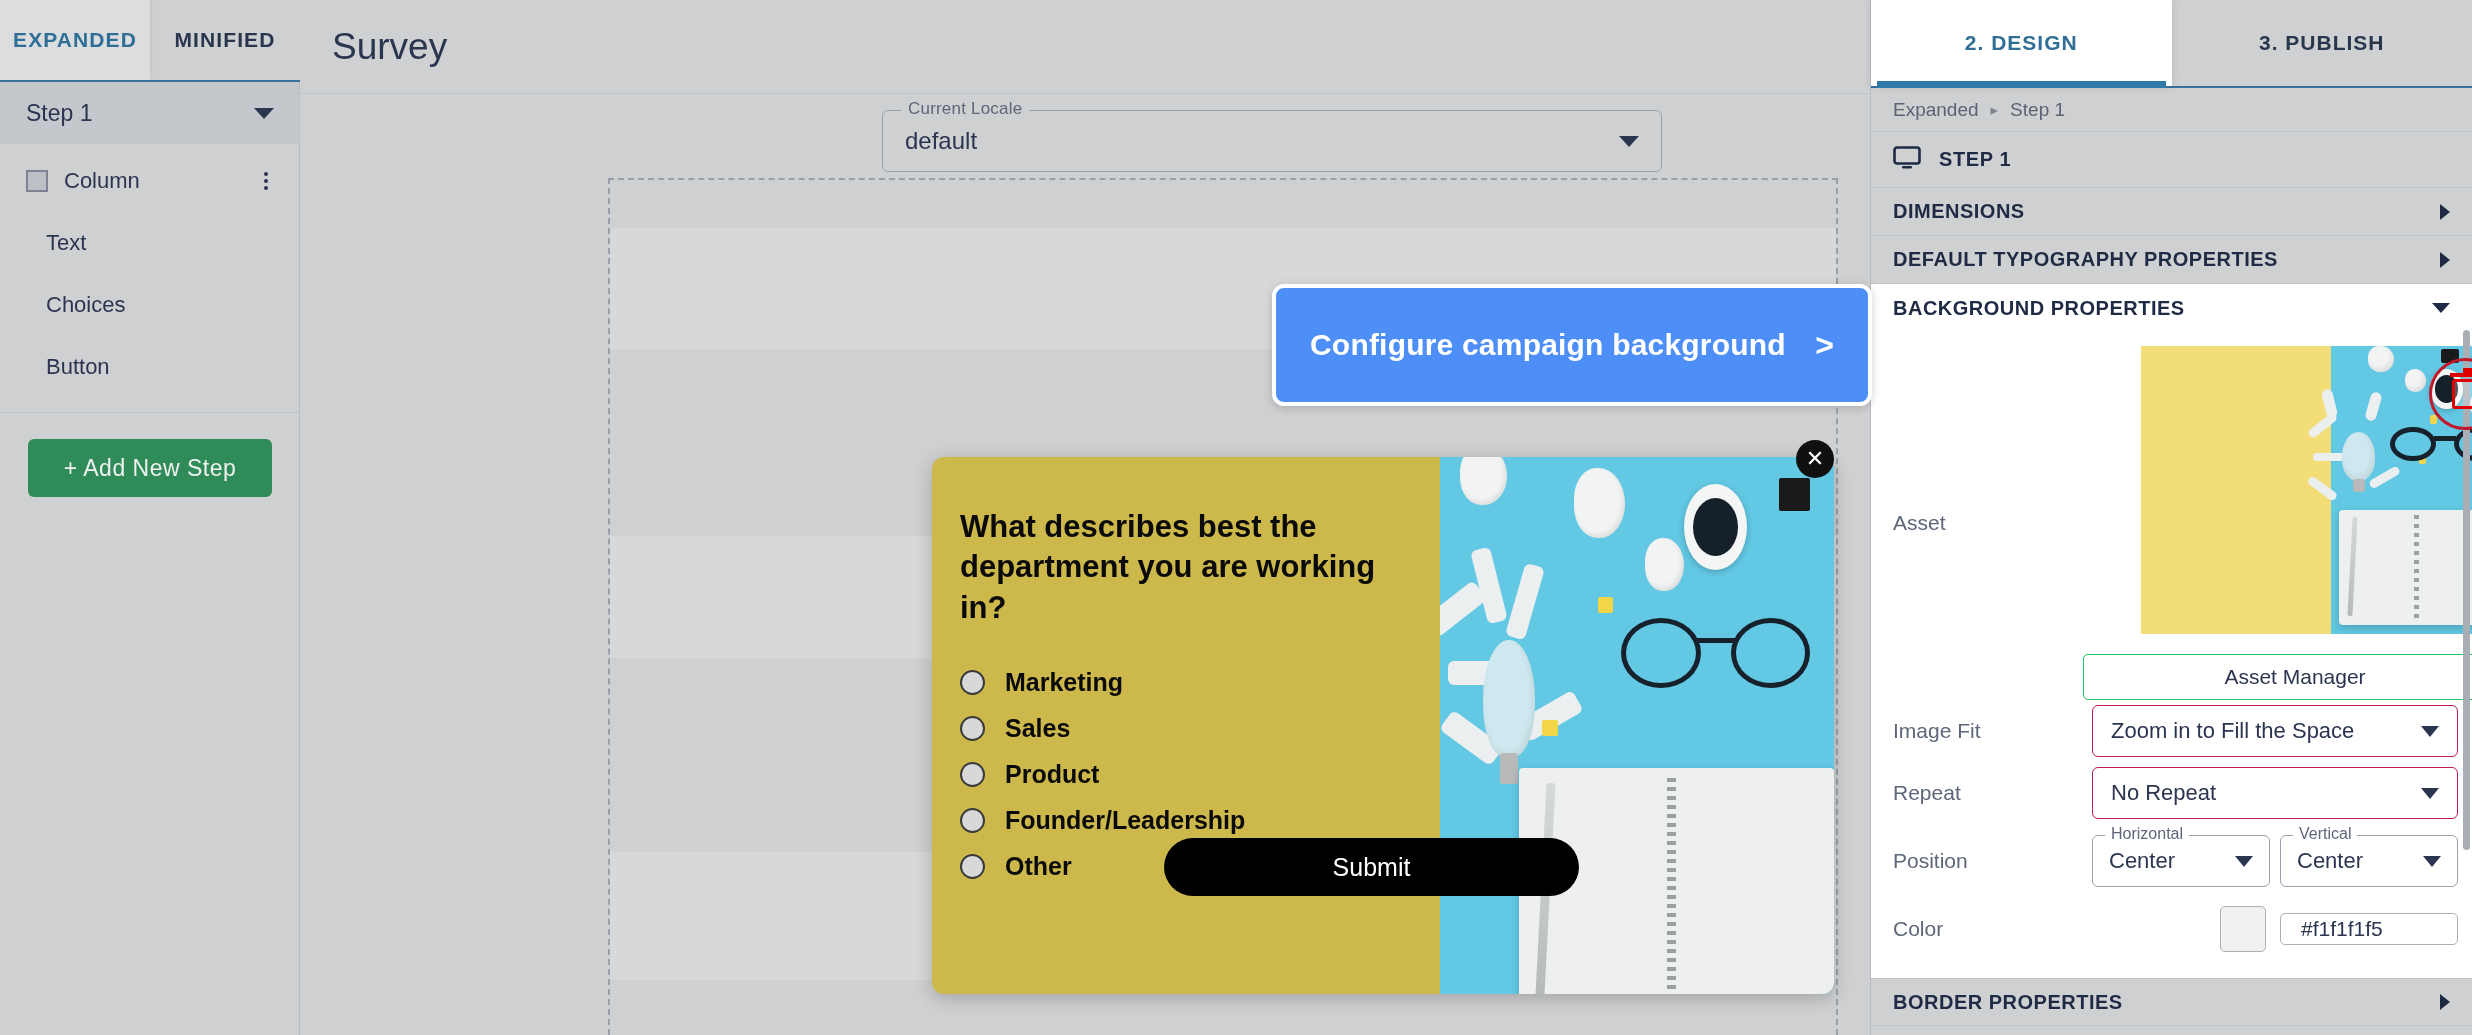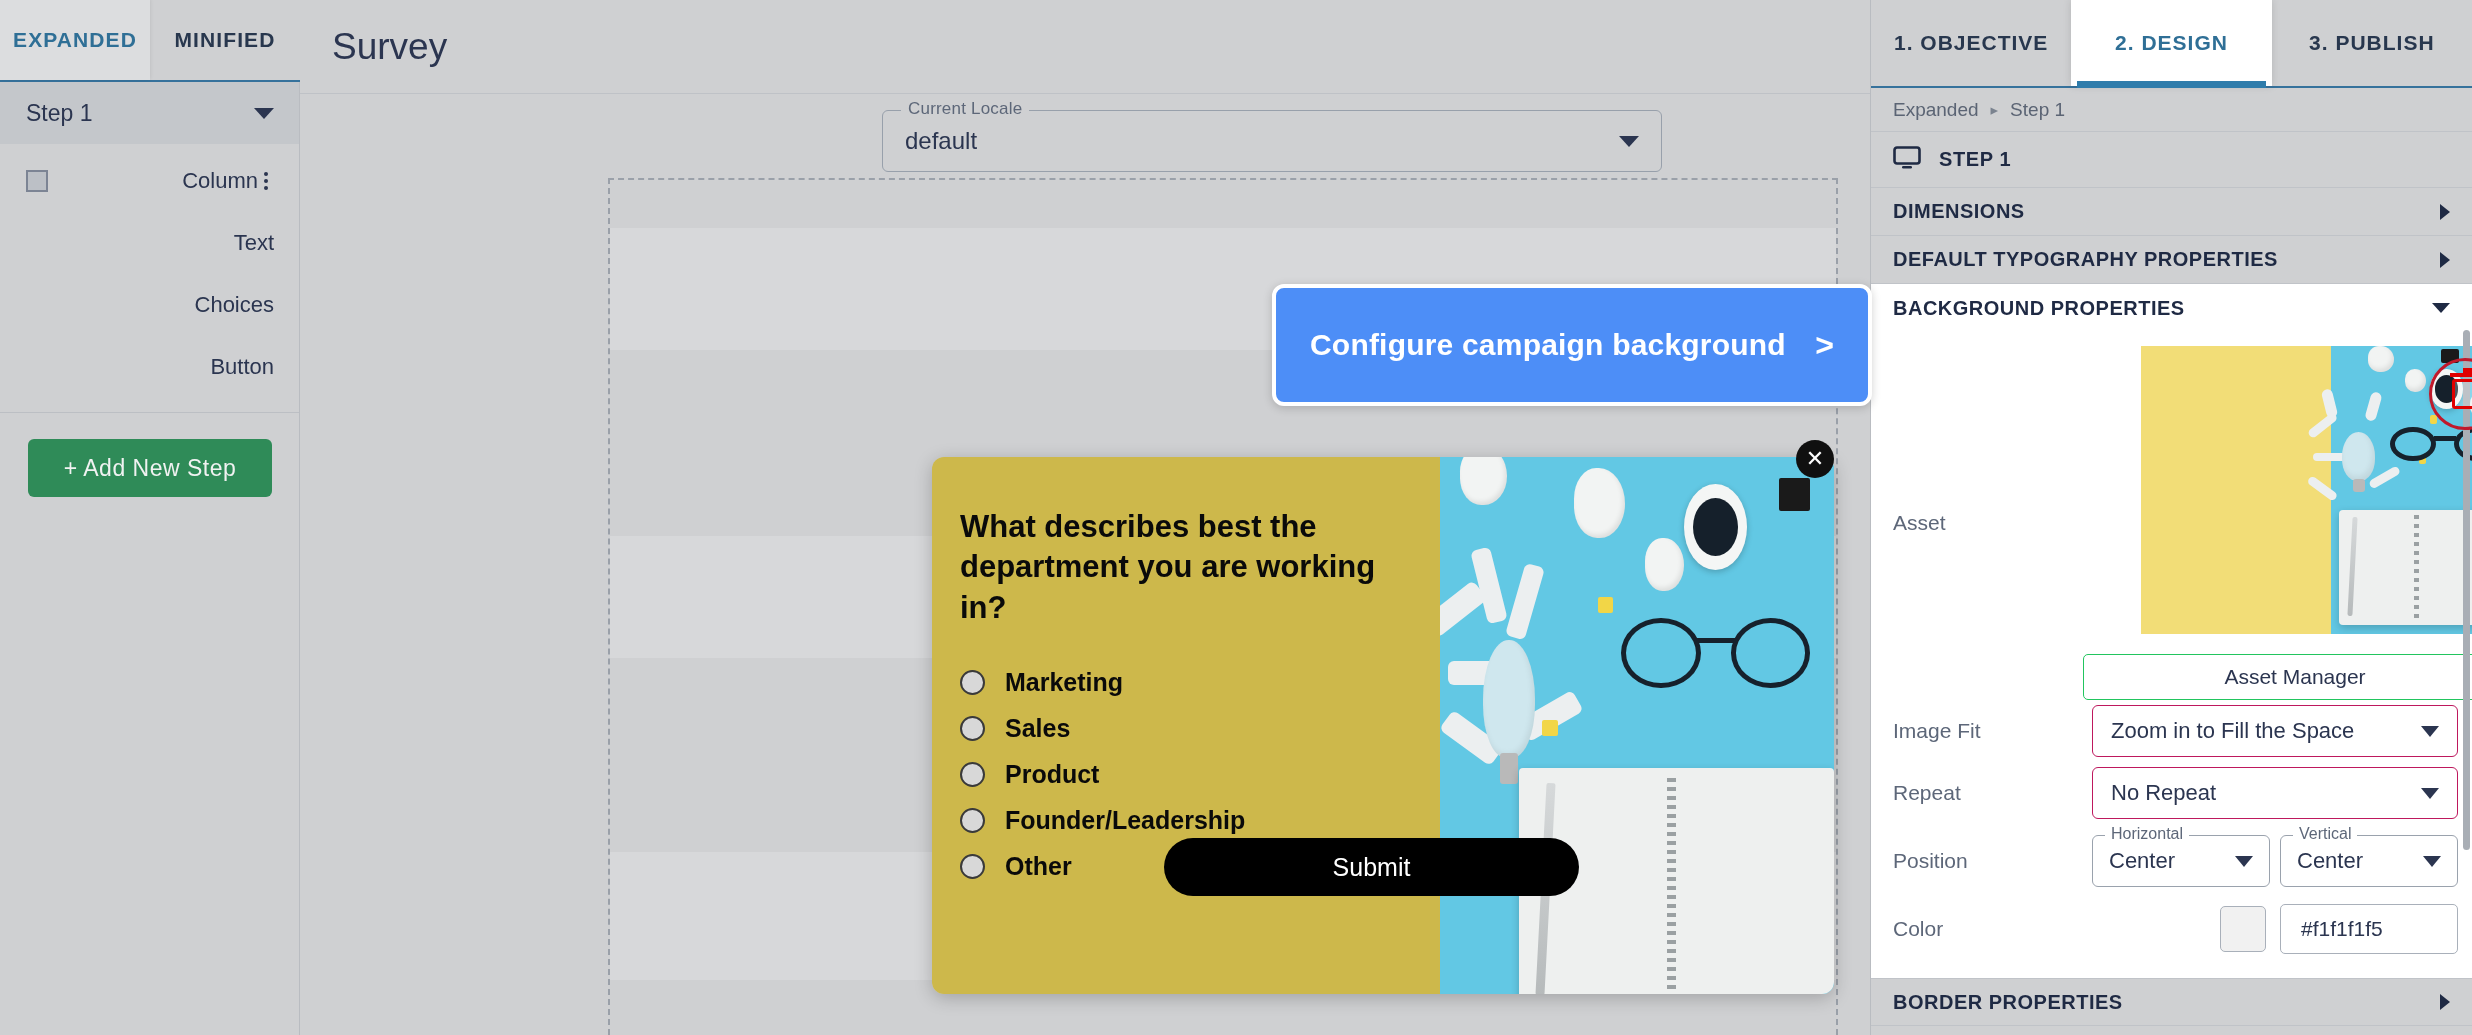--- a/index.html
+++ b/index.html
@@ -35,21 +35,21 @@
   .step-select{
     height:62px; background:#c4c7cb;
     display:flex; align-items:center; padding:0 26px;
     font-size:23px; color:#2b3550; cursor:pointer;
     justify-content:space-between;
   }
   .caret-down{
     width:0;height:0;border-left:10px solid transparent;border-right:10px solid transparent;
     border-top:11px solid #2b3550;
   }
-  .tree{ padding-top:6px;text-align:right; }
+  .tree{ padding-top:6px; }
   .tree-row{
     display:flex; align-items:center; height:62px;
     padding:0 26px; font-size:22px; color:#2b3550; cursor:pointer;
   }
   .tree-row .sq{
     width:22px;height:22px;border:2px solid #7c8494;background:#bcc0c6;
     margin-right:16px; flex:0 0 22px;
   }
   .tree-row .label{ flex:1; }
   .tree-row.child{ padding-left:46px; }
@@ -279,21 +279,21 @@
   }
   .pos-legend{
     position:absolute; top:-11px; left:12px; background:#fff; padding:0 6px;
     font-size:16px; color:#5d6779;
   }
   .color-sw{
     width:46px;height:46px;border:1px solid #a9b0ba;border-radius:5px;background:#f1f1f1;
     cursor:pointer;
   }
   .color-input{
-    width:178px;height:50px;border:1px solid #a9b0ba;border-radius:5px;background:#fff;
+    width:178px;height:32px;border:1px solid #a9b0ba;border-radius:5px;background:#fff;
     display:flex;align-items:center;padding:0 20px;font-size:21px;color:#2b3550;cursor:text;
   }
   .right-scroll{
     position:absolute; right:2px; top:330px; width:7px; height:520px;
     background:#a9aeb5; border-radius:4px;
   }
   
   .annot{
     position:absolute; right:6px; top:12px; width:72px; height:72px;
     border:3px solid #c0192b; border-radius:50%; z-index:9;
@@ -454,21 +454,20 @@
       <div class="submit-hold">
         <button class="submit-btn" style="position:static;width:100%;height:100%;">Submit</button>
       </div>
     </div>
 
     <div class="close-x">✕</div>
   </div>
 
   <div class="right-panel">
     <div class="right-tabs">
-      <div class="rtab">1. OBJECTIVE</div>
       <div class="rtab active">2. DESIGN</div>
       <div class="rtab">3. PUBLISH</div>
     </div>
 
     <div class="breadcrumb">
       <span>Expanded</span>
       <span class="crumb-sep">▸</span>
       <span>Step 1</span>
     </div>
 

